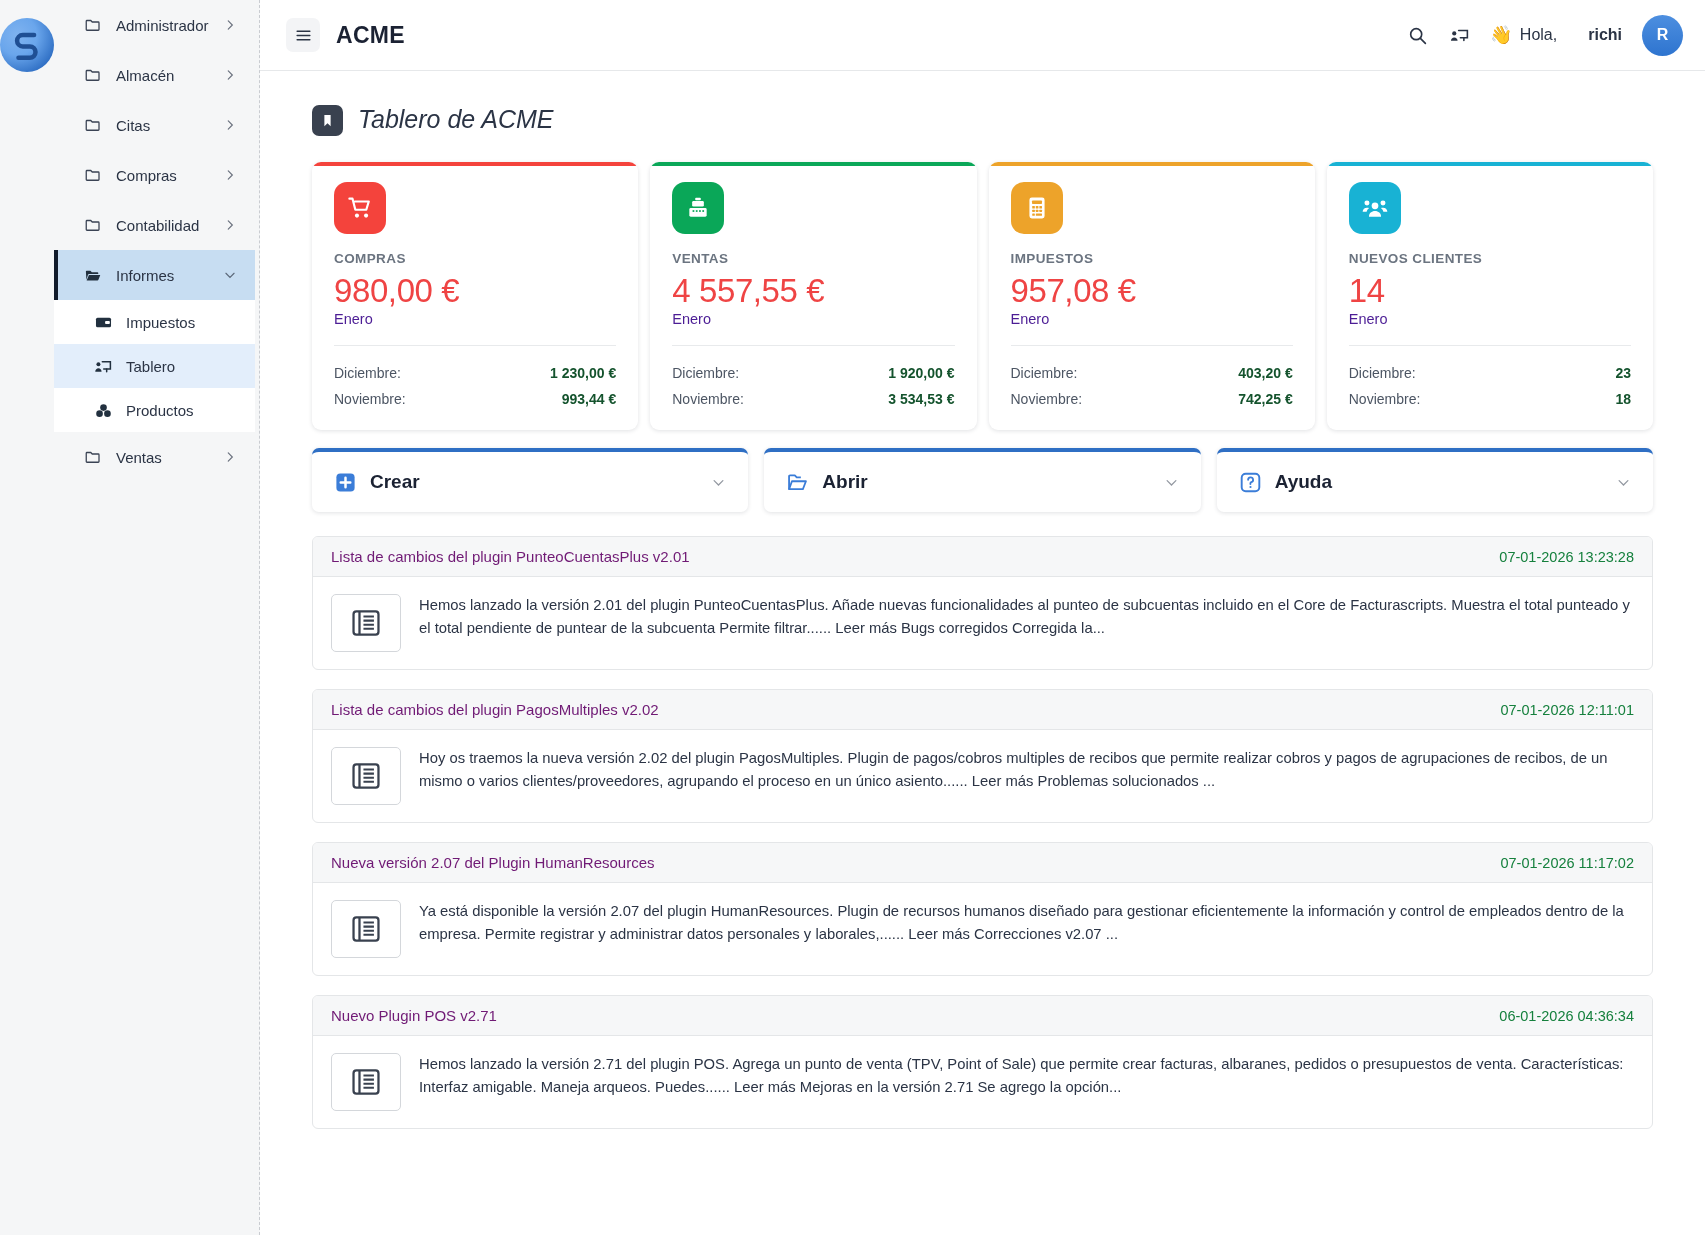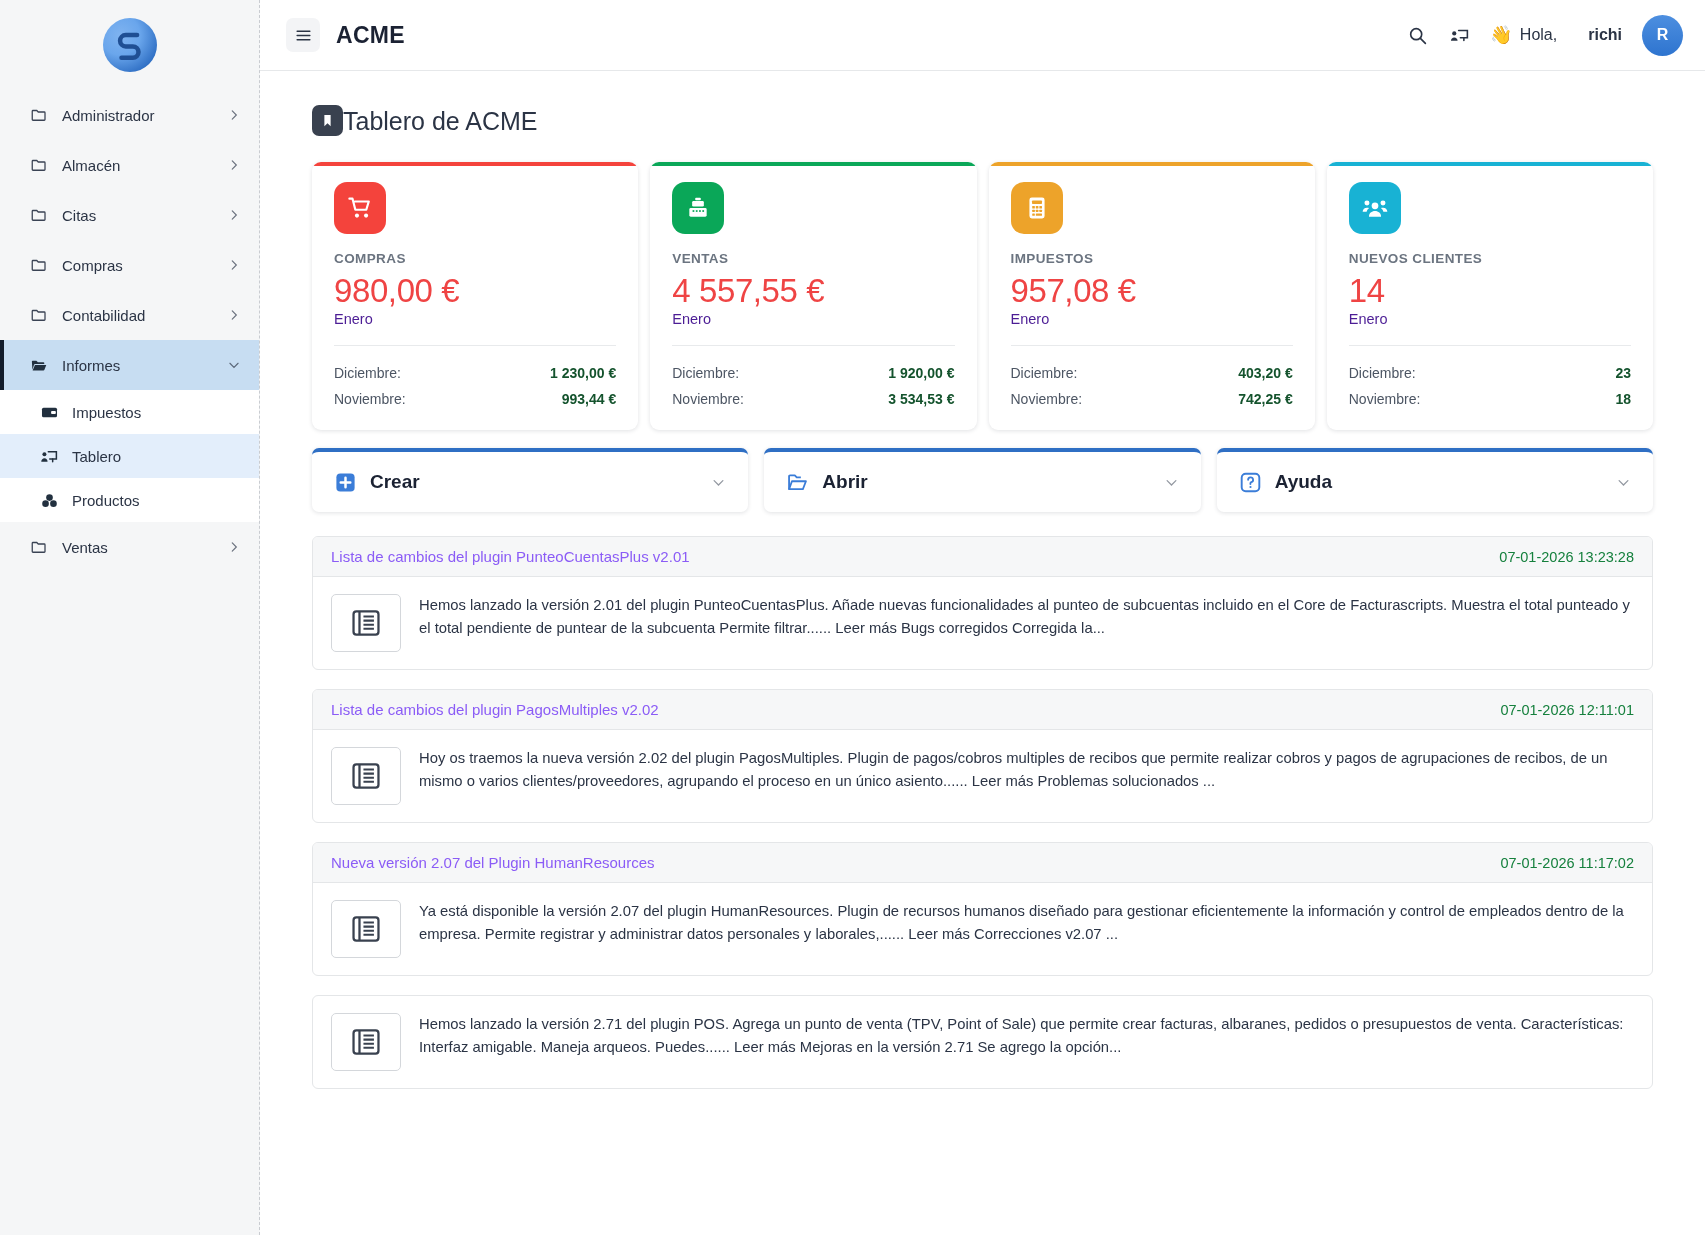--- a/index.html
+++ b/index.html
@@ -10,21 +10,21 @@
     color: #2b3445;
     overflow: hidden;
   }
   .app { display: flex; width: 1705px; height: 1235px; }
 
   
   .sidebar {
     width: 260px; min-width: 260px; height: 100%;
     background: #f5f6f7;
     border-right: 1px dashed #c9ccd1;
-    display: flex; flex-direction: column;
+    display: flex; flex-direction: row;
   }
   .logo-wrap { height: 90px; display: flex; align-items: center; justify-content: center; }
   .logo {
     width: 54px; height: 54px; border-radius: 50%;
     background: radial-gradient(circle at 32% 32%, #7fb3f0 0%, #6aa6ec 38%, #2f6fc4 78%, #245ba6 100%);
     position: relative;
     display:flex; align-items:center; justify-content:center;
   }
   .logo svg { width: 34px; height: 34px; }
 
@@ -75,21 +75,21 @@
   .greet b { font-weight: bold; margin-left: 24px; }
   .avatar {
     width: 41px; height: 41px; border-radius: 50%;
     background: linear-gradient(180deg,#4d8fe0 0%,#2e74cf 100%);
     color: #fff; font-size: 16px; font-weight: bold;
     display: flex; align-items: center; justify-content: center; cursor: pointer;
   }
 
   .content { flex: 1 1 auto; overflow: hidden; padding: 34px 52px 0 52px; }
 
-  .page-title { display: flex; align-items: flex-end; margin-bottom: 26px; }
+  .page-title { display: flex; align-items: flex-start; gap: 15px; margin-bottom: 26px; font-style: italic; }
   .page-title .bm {
     width: 31px; height: 31px; border-radius: 7px; background: #39414f;
     display: flex; align-items: center; justify-content: center;
   }
   .page-title .bm svg { width: 15px; height: 15px; }
   .page-title h1 { font-size: 25px; font-weight: 400; color: #2b3445; }
 
   
   .cards { display: flex; gap: 12px; margin-bottom: 18px; }
   .card {
@@ -130,21 +130,21 @@
   
   .news-list { display: flex; flex-direction: column; gap: 19px; }
   .news {
     border: 1px solid #e4e6e8; border-radius: 6px; overflow: hidden; background:#fff;
   }
   .news-head {
     background: #f6f7f8; border-bottom: 1px solid #e4e6e8;
     display: flex; align-items: center; justify-content: space-between;
     padding: 11px 18px; gap: 16px;
   }
-  .news-title { font-size: 15px; color: #8b5cf6; cursor: pointer; }
+  .news-title { font-size: 15px; color: #701a75; cursor: pointer; }
   .news-date { font-size: 14.5px; color: #15803d; white-space: nowrap; }
   .news-body { display: flex; gap: 18px; padding: 17px 18px; align-items: flex-start; }
   .news-thumb {
     width: 70px; height: 58px; min-width: 70px; border: 1px solid #d4d7db; border-radius: 5px;
     display: flex; align-items: center; justify-content: center; background: #fff;
   }
   .news-thumb svg { width: 34px; height: 34px; }
   .news-text { font-size: 14.8px; line-height: 1.55; color: #2b3445; }
 </style>
 </head>
@@ -556,20 +556,24 @@
                   <g stroke-width="1.5">
                     <path d="M10.2 7.4h7.4M10.2 10.3h7.4M10.2 13.2h7.4M10.2 16.1h7.4"></path>
                   </g>
                 </svg>
             </span>
             <p class="news-text">Ya está disponible la versión 2.07 del plugin HumanResources. Plugin de recursos humanos diseñado para gestionar eficientemente la información y control de empleados dentro de la empresa. Permite registrar y administrar datos personales y laborales,...... Leer más Correcciones v2.07 ...</p>
           </div>
         </article>
 
         <article class="news">
+          <div class="news-head">
+            <a class="news-title">Nuevo Plugin POS v2.71</a>
+            <span class="news-date">06-01-2026 04:36:34</span>
+          </div>
           <div class="news-body">
             <span class="news-thumb">
               <svg viewBox="0 0 24 24" fill="none" stroke="#39414f" stroke-width="1.6">
                   <rect x="3.2" y="3.8" width="17.6" height="16.4" rx="2"></rect>
                   <path d="M7.4 3.8v16.4"></path>
                   <g stroke-width="1.5">
                     <path d="M10.2 7.4h7.4M10.2 10.3h7.4M10.2 13.2h7.4M10.2 16.1h7.4"></path>
                   </g>
                 </svg>
             </span>

